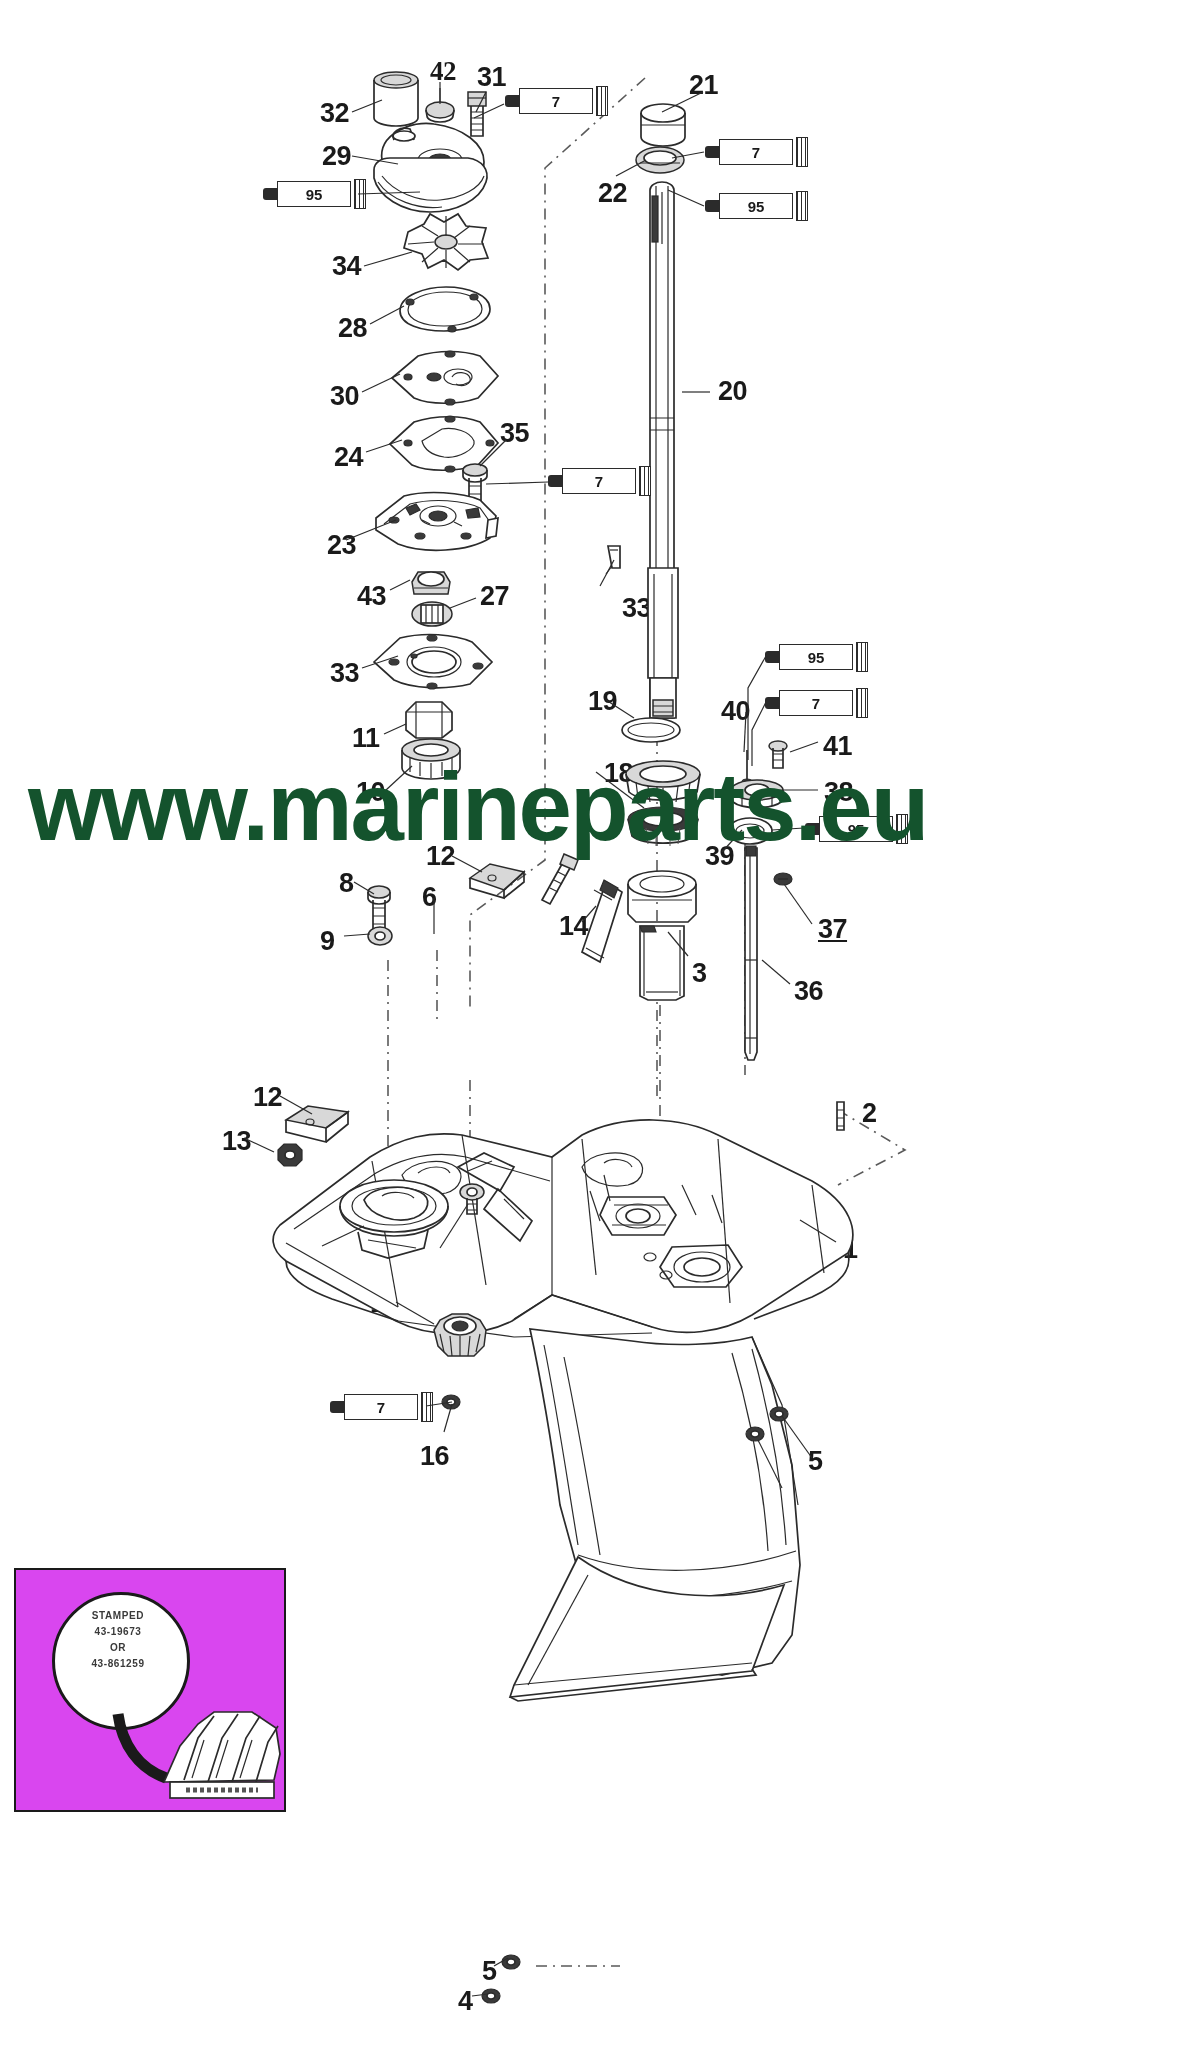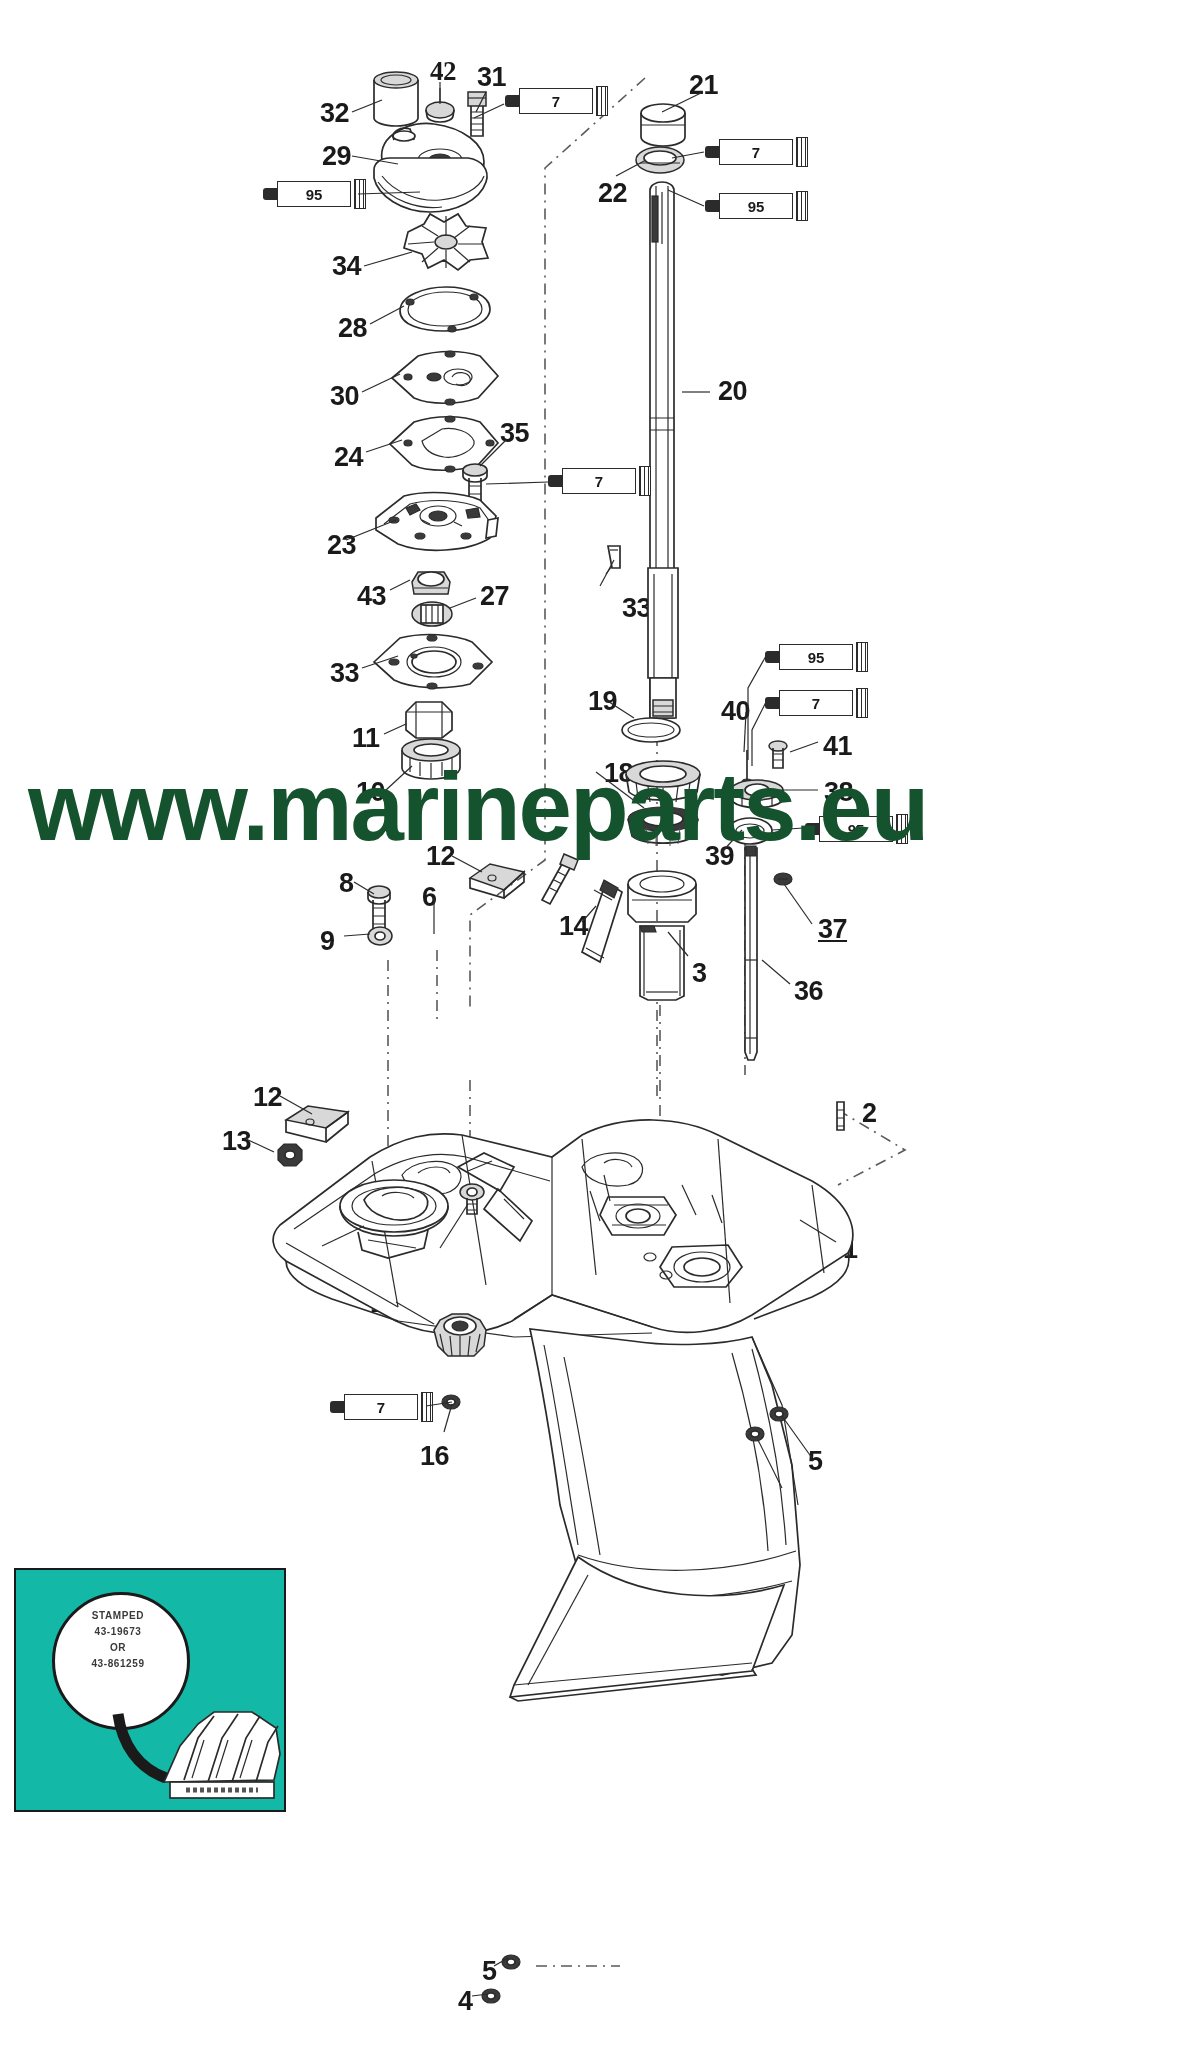--- a/index.html
+++ b/index.html
@@ -38,21 +38,21 @@
   .ln{fill:none;stroke:#2b2b2b;stroke-width:1.7;}
   .ln2{fill:none;stroke:#2b2b2b;stroke-width:1.2;}
   .lnT{fill:none;stroke:#555;stroke-width:1;}
   .fillw{fill:#fff;stroke:#2b2b2b;stroke-width:1.7;}
   .fillg{fill:#d8d8d8;stroke:#2b2b2b;stroke-width:1.5;}
   .filld{fill:#3a3a3a;stroke:#2b2b2b;stroke-width:1.2;}
   .dotln{fill:none;stroke:#5a5a5a;stroke-width:1.6;stroke-dasharray:11 6 2 6;}
 
   
   #inset{position:absolute;left:14px;top:1568px;width:268px;height:240px;
-         border:2.4px solid #1a1a1a;background:#14b8a6;z-index:40;}
+         border:2.4px solid #1a1a1a;background:#d946ef;z-index:40;}
   #inset .mag{position:absolute;left:36px;top:22px;width:132px;height:132px;
          border:3px solid #1a1a1a;border-radius:50%;background:#fff;}
   #inset .mtxt{position:absolute;left:36px;top:38px;width:132px;
          text-align:center;font-size:10px;font-weight:bold;line-height:16px;
          color:#3a3a3a;letter-spacing:0.6px;}
 </style>
 </head>
 <body>
 
 <div id="stage">

